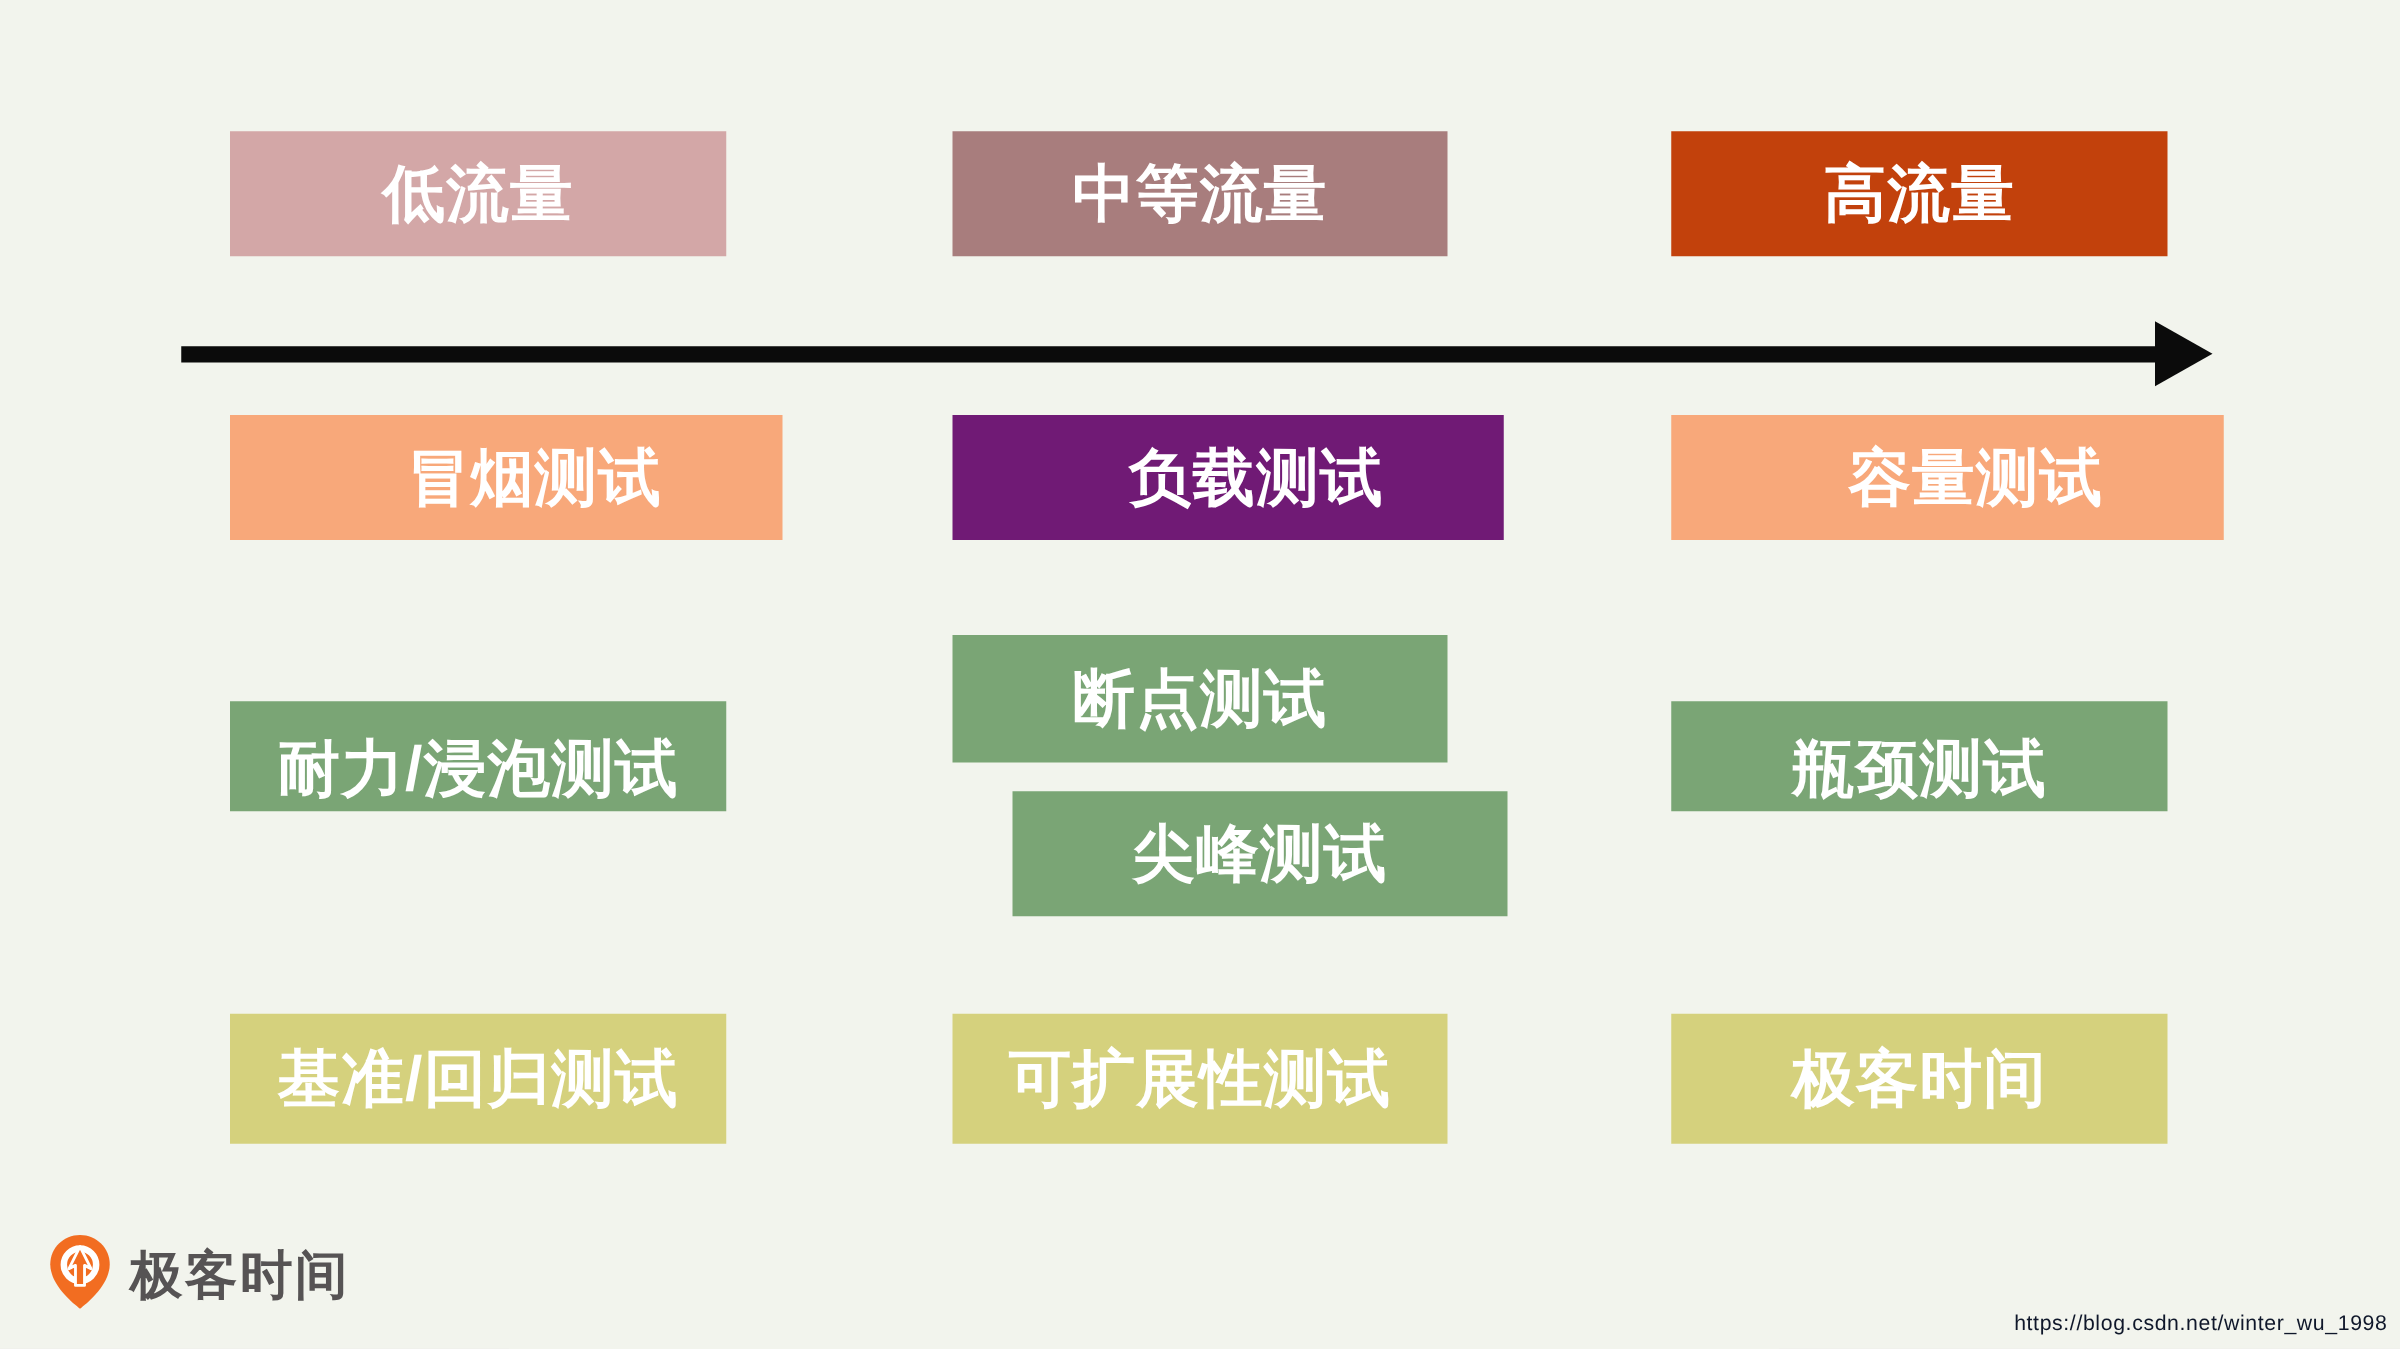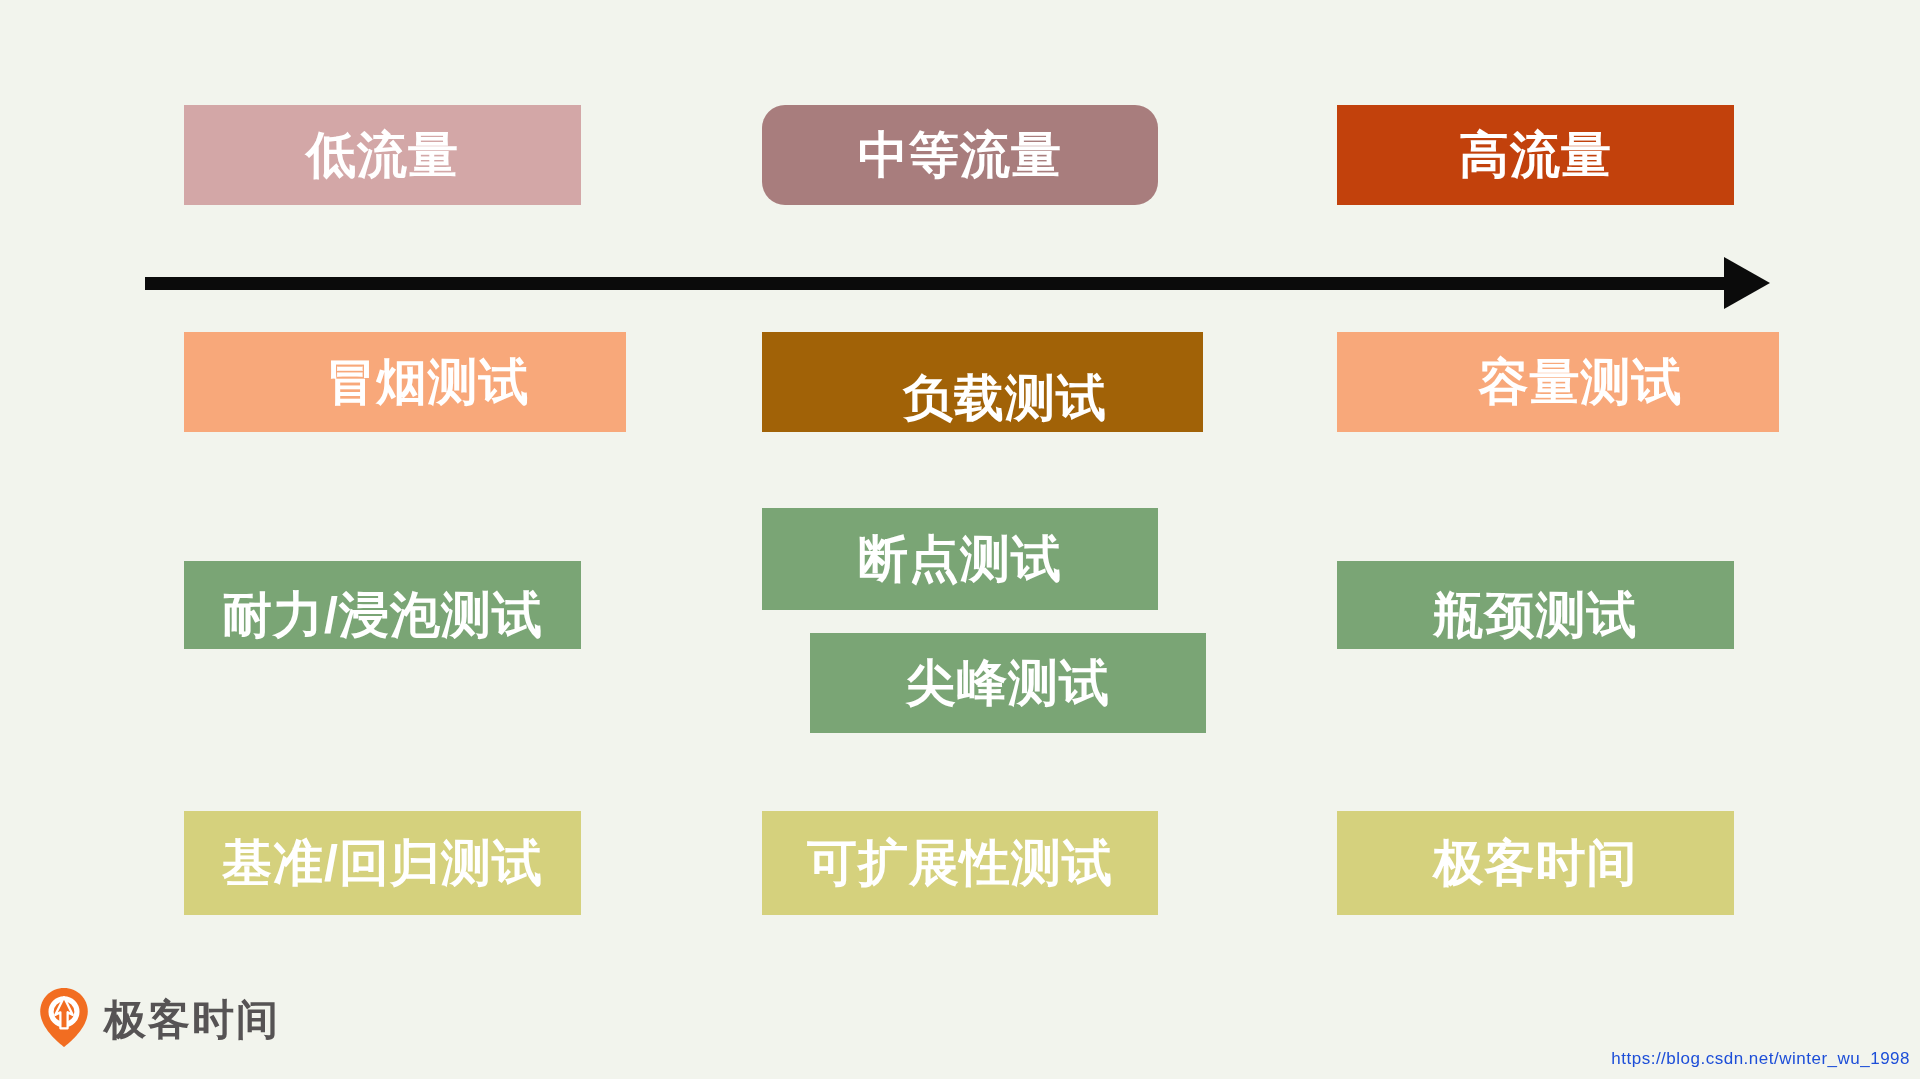--- a/index.html
+++ b/index.html
@@ -58,48 +58,48 @@
     color:#565354;
     font-size:42px;
     font-weight:600;
     letter-spacing:2px;
     white-space:nowrap;
   }
   .watermark{
     position:absolute;
     right:10px;bottom:10px;
     font-size:17px;
-    color:#1d4ed8;
+    color:#0f172a;
     letter-spacing:0.5px;
     white-space:nowrap;
     margin-top:48px;
   }
 </style>
 </head>
 <body>
 
 <div class="stage">
 
   <div class="box c1 r-header" style="background: rgb(211, 167, 167);">
     <span>低流量</span>
   </div>
-  <div class="box c2 r-header" style="background: rgb(168, 125, 125); border-radius: 23px;">
+  <div class="box c2 r-header" style="background: rgb(168, 125, 125);">
     <span>中等流量</span>
   </div>
   <div class="box c3 r-header" style="background: #c2410c;">
     <span>高流量</span>
   </div>
 
   <div class="arrow-line"></div>
   <div class="arrow-head"></div>
 
   <div class="box c1 r-orange" style="background: rgb(248, 168, 122);">
     <span>冒烟测试</span>
   </div>
-  <div class="box c2 r-orange" style="background: #a16207; align-items: flex-end;">
+  <div class="box c2 r-orange" style="background: #701a75;">
     <span>负载测试</span>
   </div>
   <div class="box c3 r-orange" style="background: rgb(248, 168, 122);">
     <span>容量测试</span>
   </div>
 
   <div class="box c1 r-green" style="background: rgb(122, 165, 117);">
     <span>耐力/浸泡测试</span>
   </div>
   <div class="box c2 r-green-a" style="background: rgb(122, 165, 117);">

